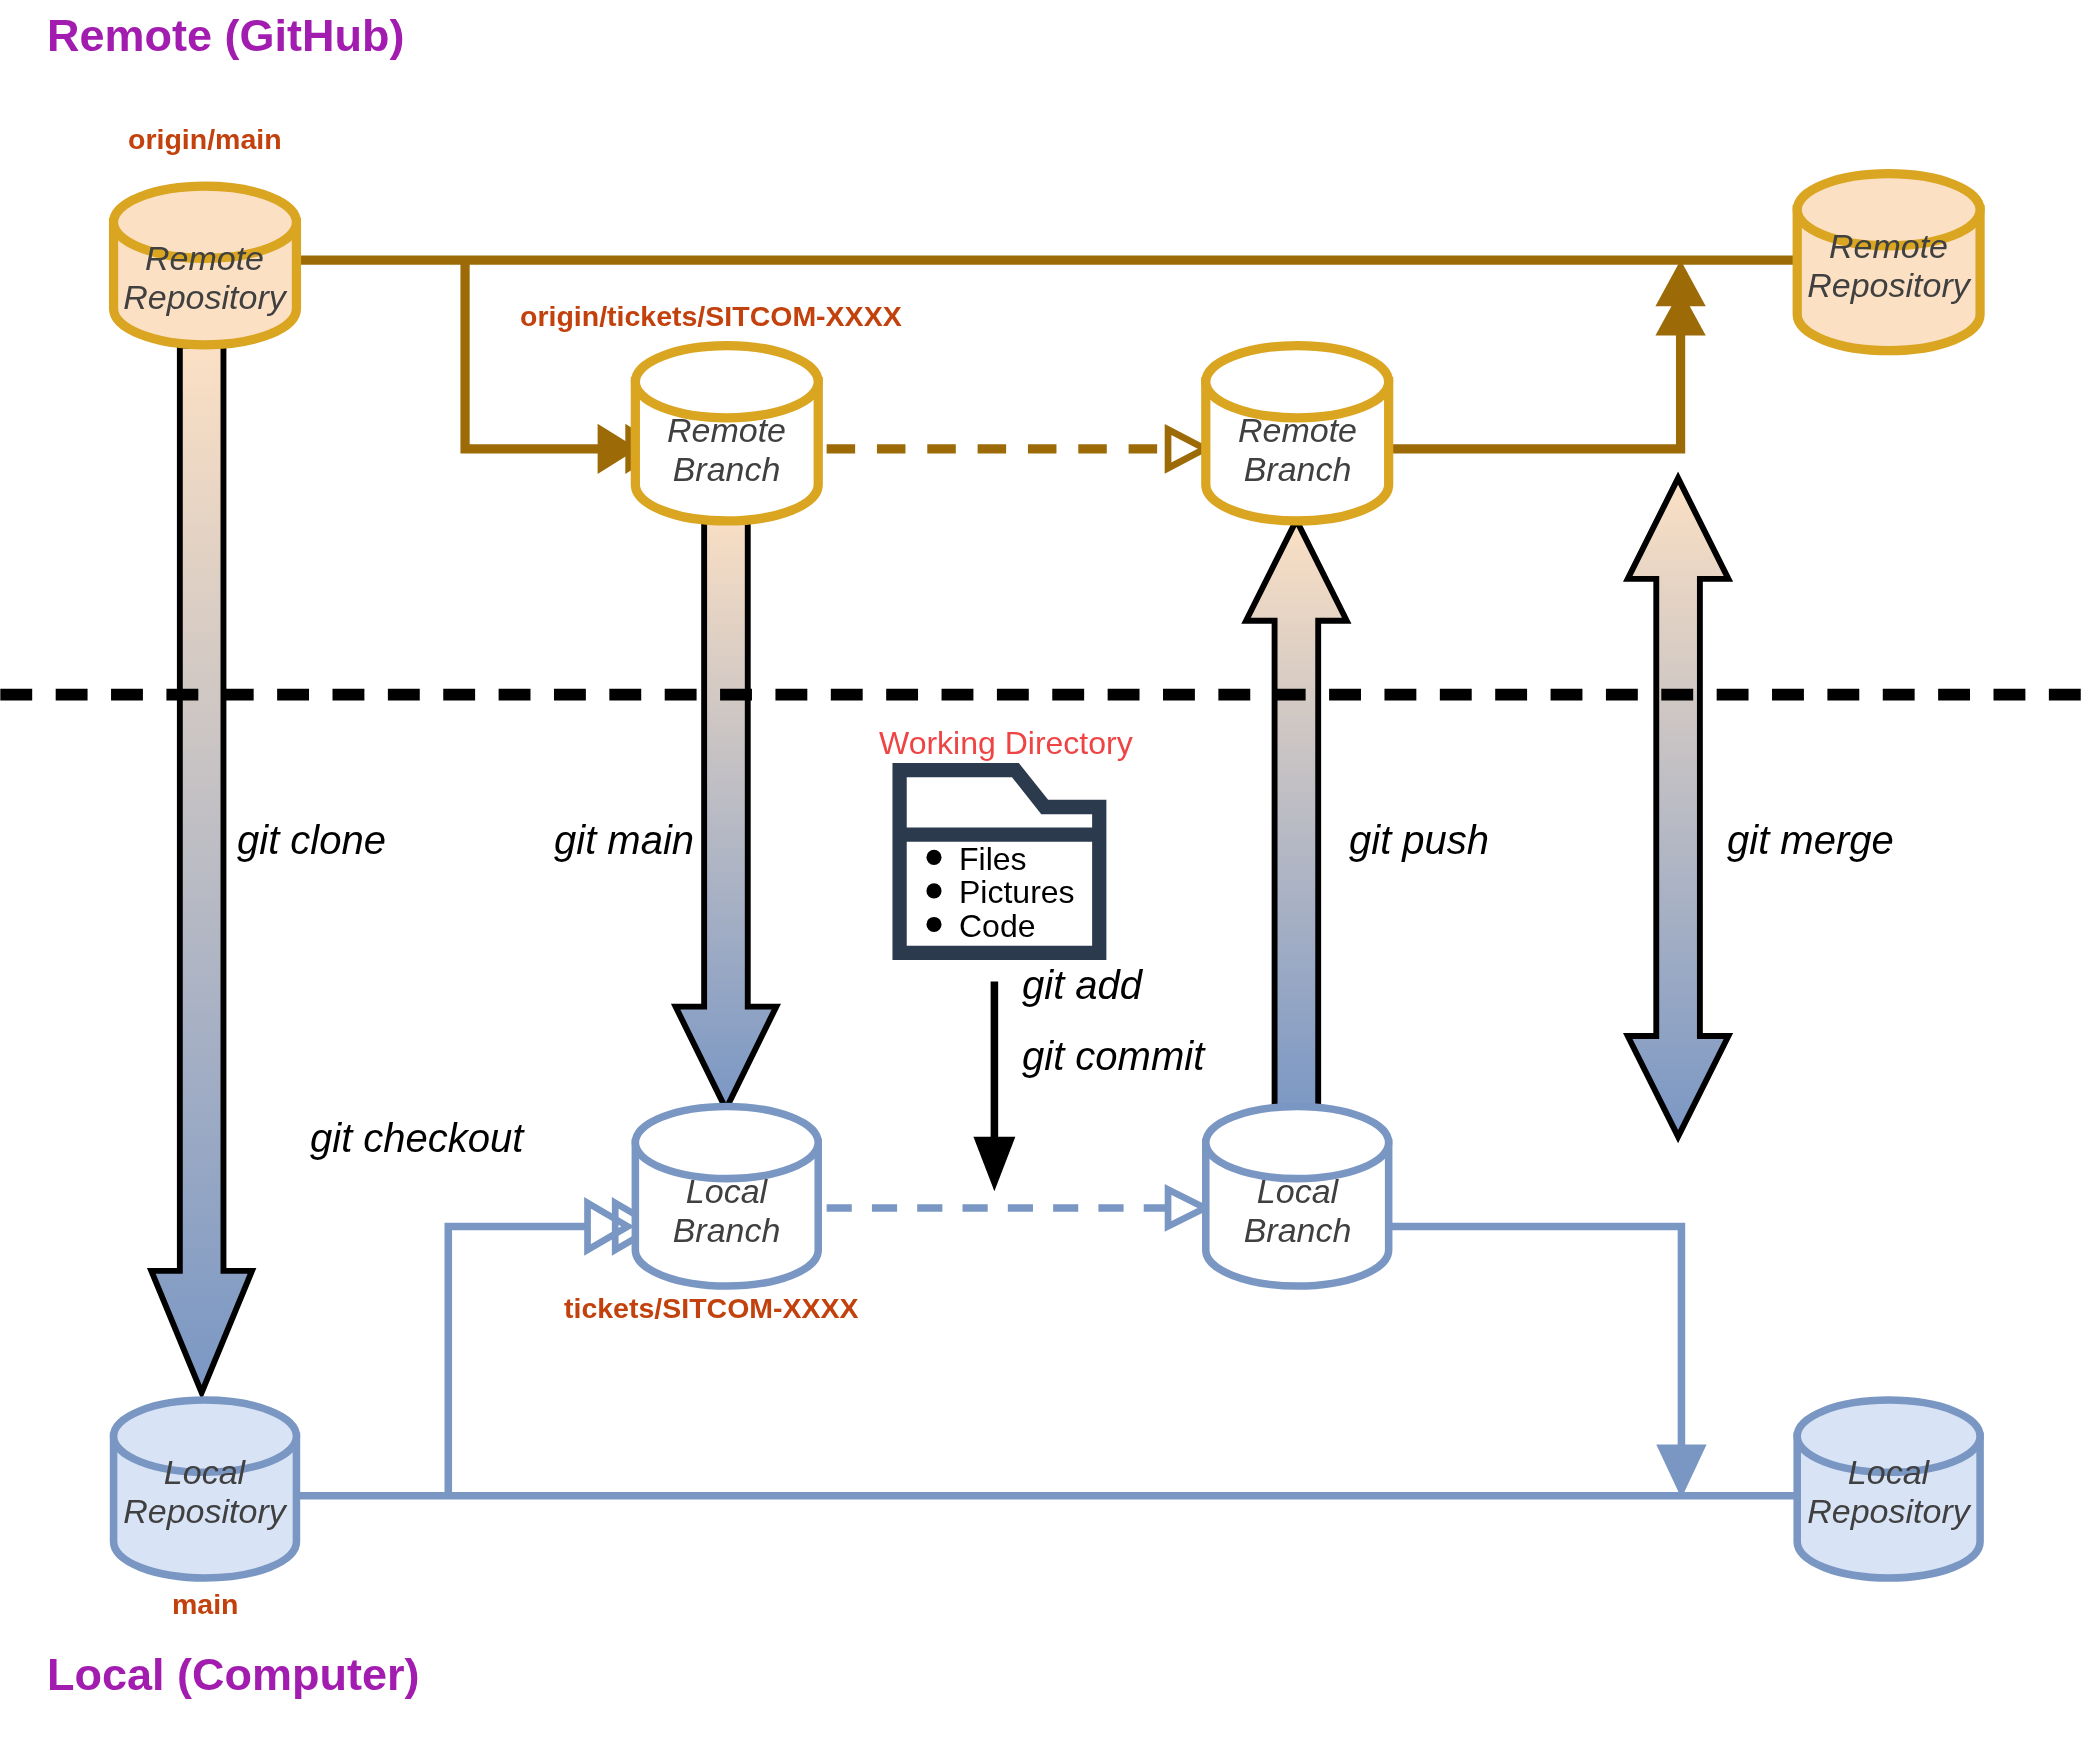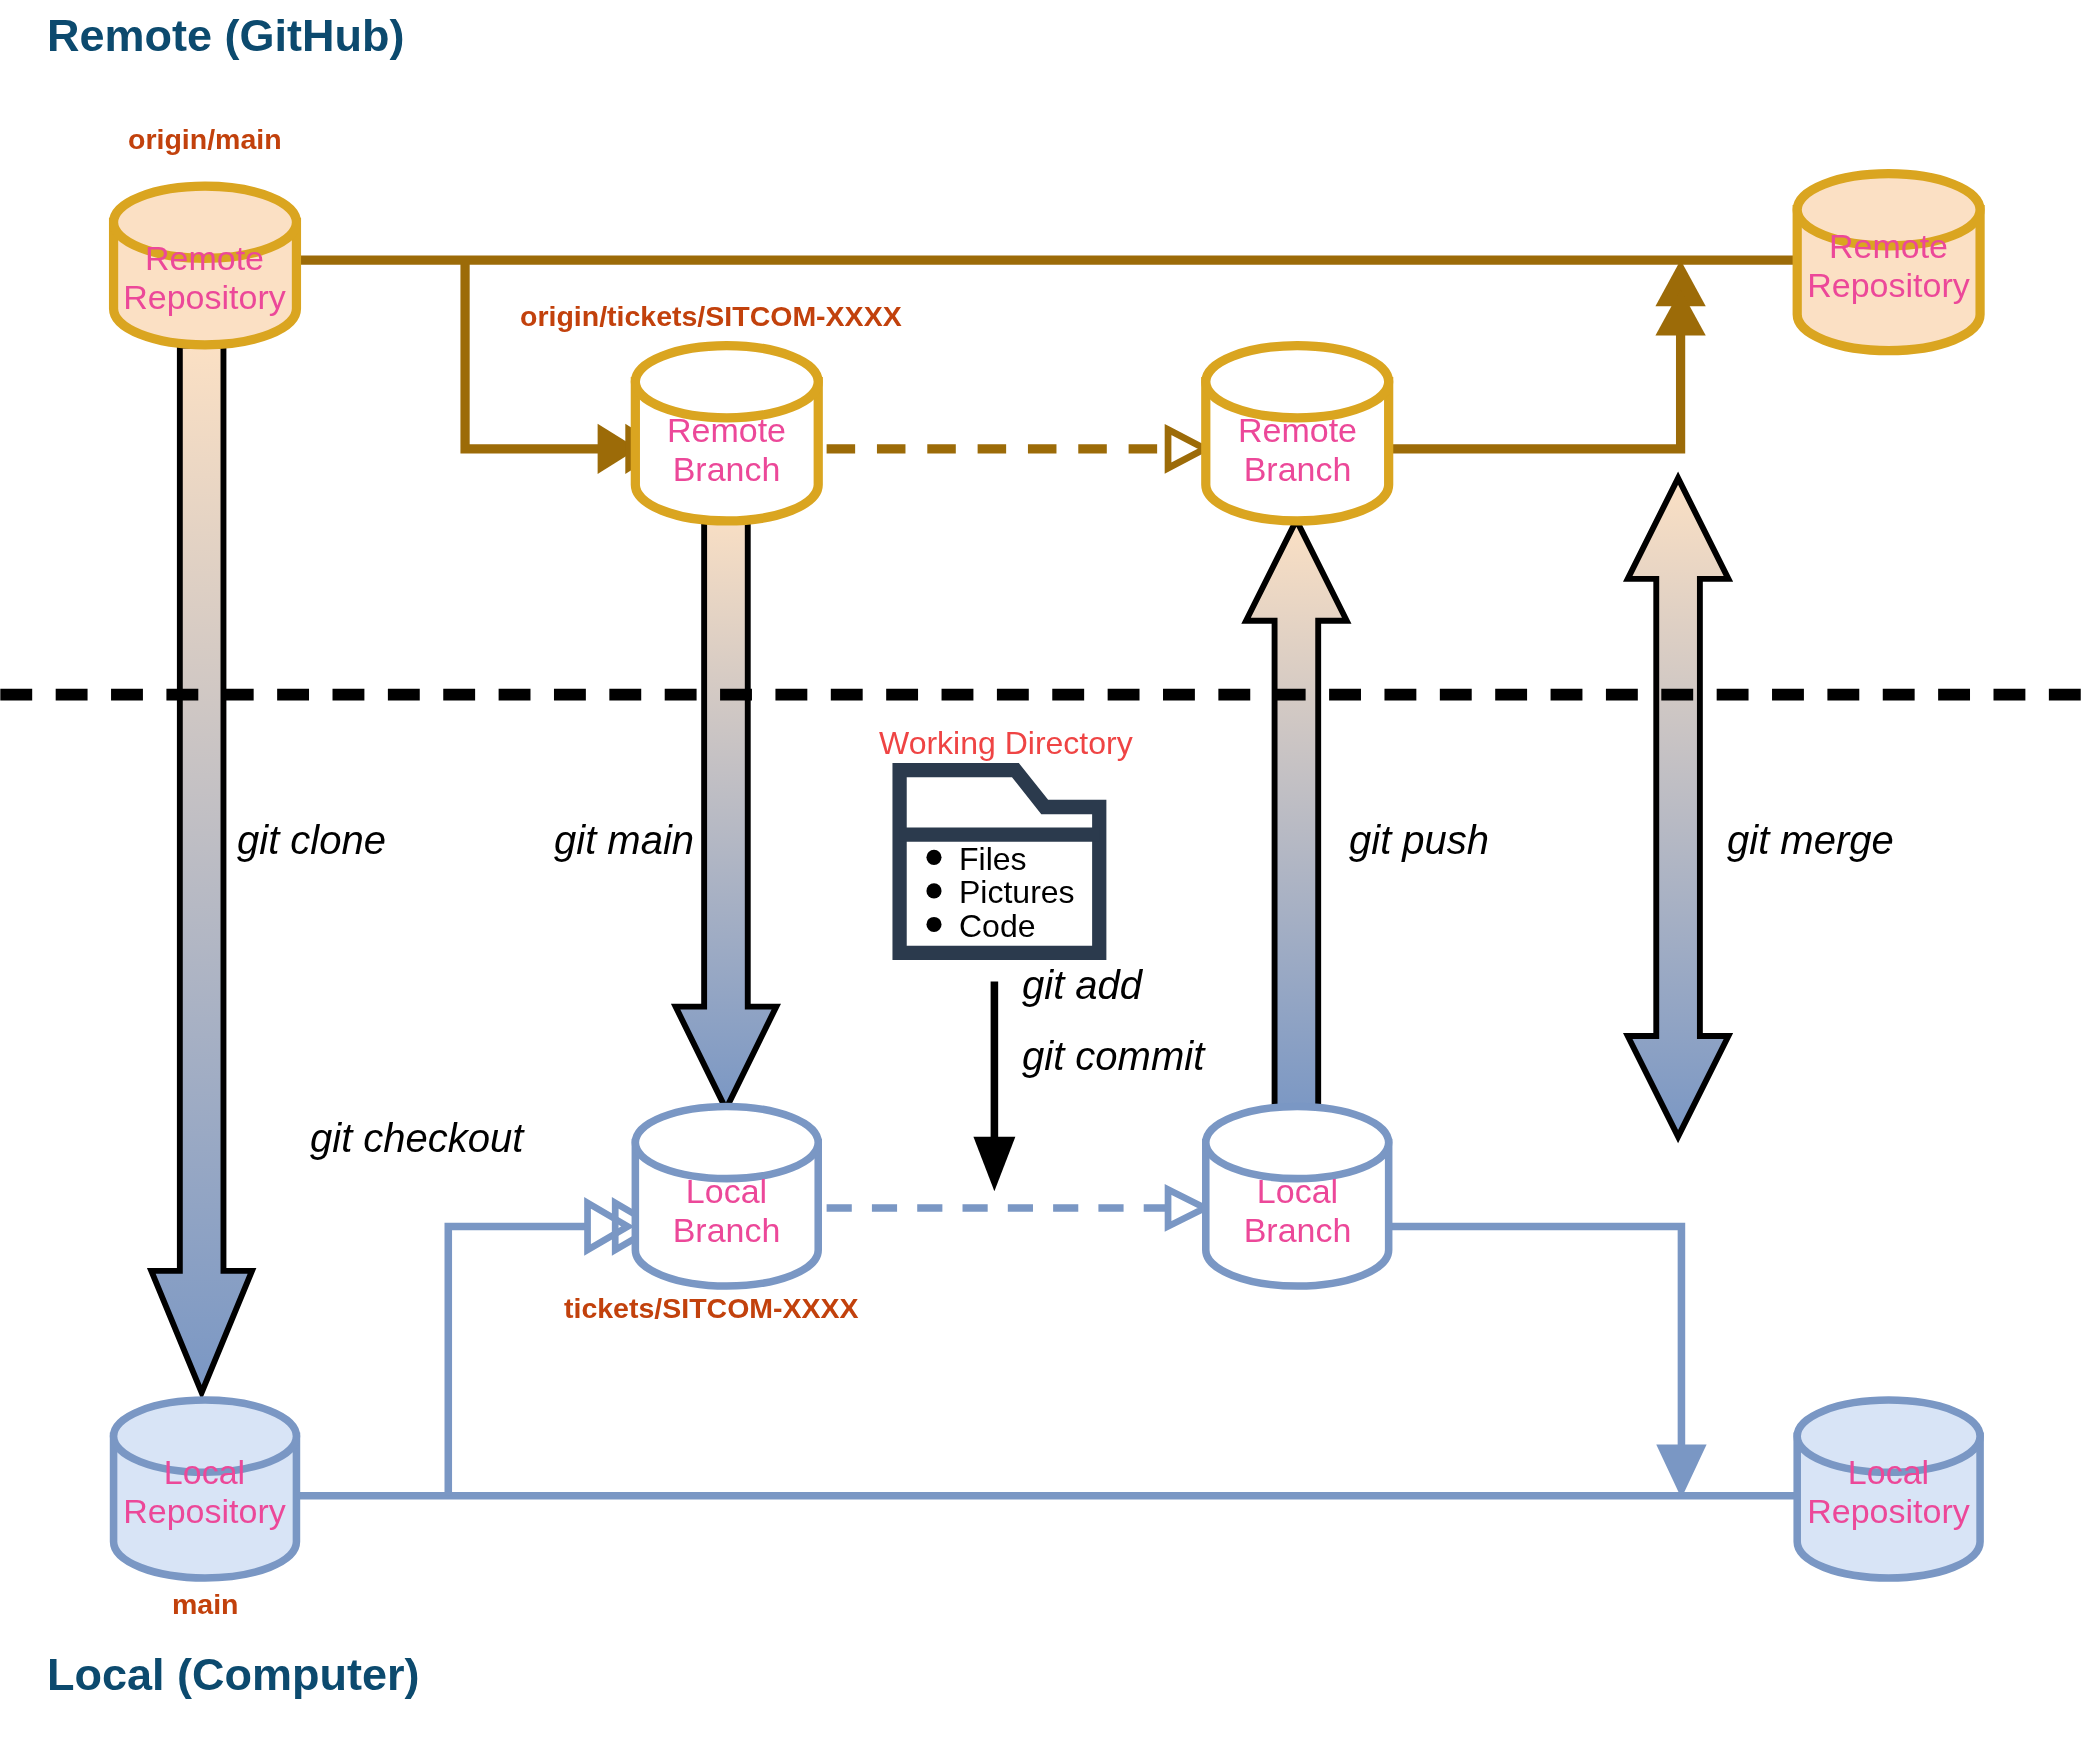--- a/index.html
+++ b/index.html
@@ -1,21 +1,21 @@
 <!DOCTYPE html>
 <html style="font-size:13.4px"><head>
 <meta charset="utf-8">
 <style>
   html,body{margin:0;padding:0;background:#ffffff;}
   body{width:2097px;height:1739px;position:relative;overflow:hidden;
        font-family:"Liberation Sans", sans-serif;}
   #stage{position:absolute;left:0;top:0;width:2097px;height:1739px;}
   svg{position:absolute;left:0;top:0;width:2097px;height:1739px;}
-  .zone-title{position:absolute;font-weight:bold;font-size:45px;color:#0c4a6e;white-space:nowrap;}
-  .cyl-label{position:absolute;font-size:34px;color:#ec4899;text-align:center;line-height:1.16;white-space:pre-line;}
+  .zone-title{position:absolute;font-weight:bold;font-size:45px;color:#a21caf;white-space:nowrap;}
+  .cyl-label{position:absolute;font-size:34px;color:#404040;text-align:center;line-height:1.16;white-space:pre-line;font-style:italic;}
   .tag{position:absolute;font-weight:bold;font-size:28.5px;color:#c2410c;white-space:nowrap;}
   .cmd{position:absolute;font-style:italic;font-size:40px;color:#000;white-space:nowrap;}
   .wd-title{position:absolute;font-size:32px;color:#ef4444;white-space:nowrap;}
   .wd-item{position:absolute;font-size:32px;color:#000;white-space:nowrap;}
 </style>
 </head>
 <body>
 
 <div id="stage">
 

